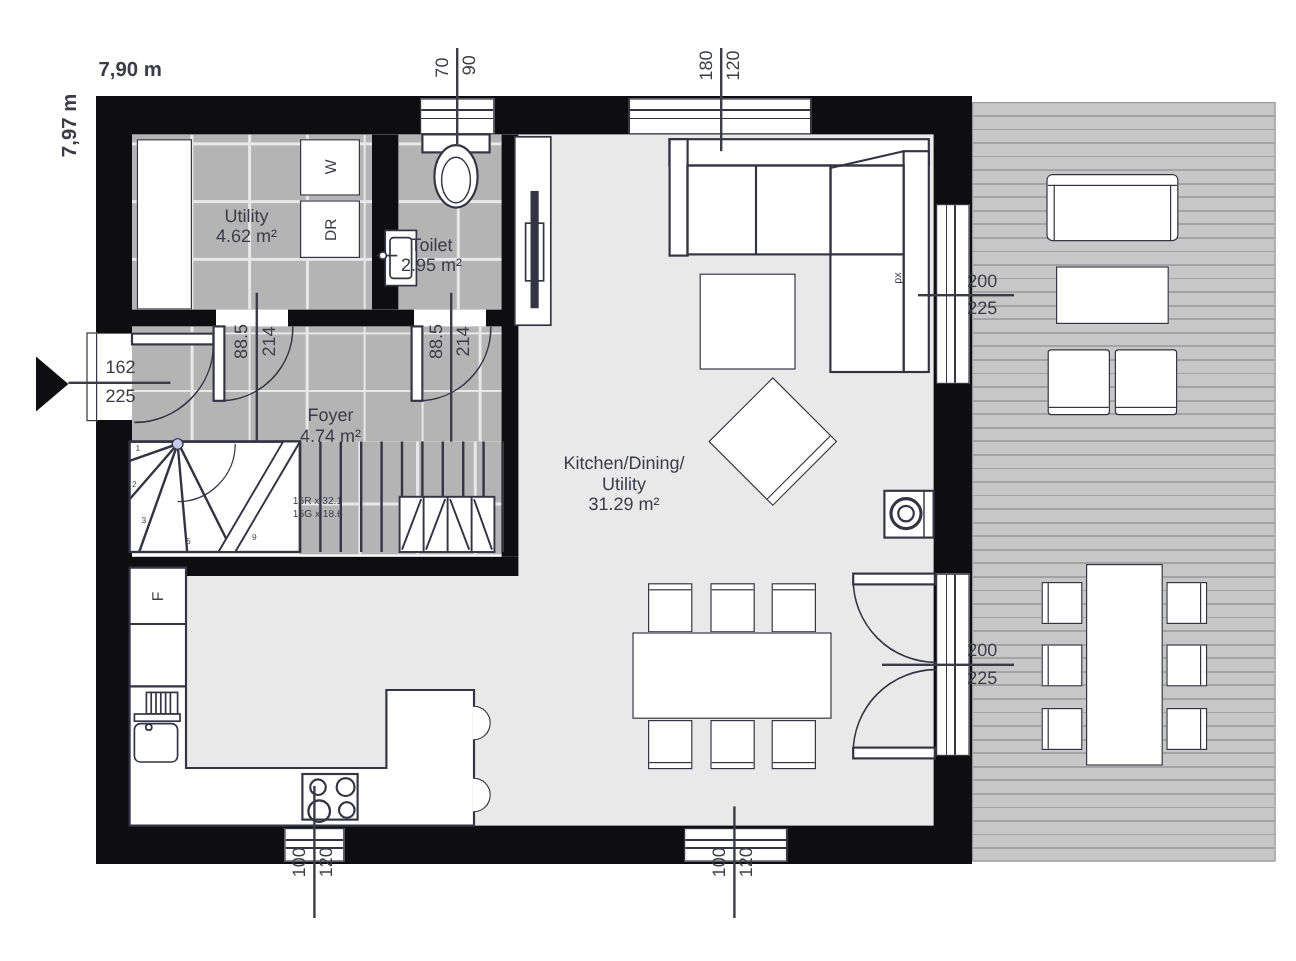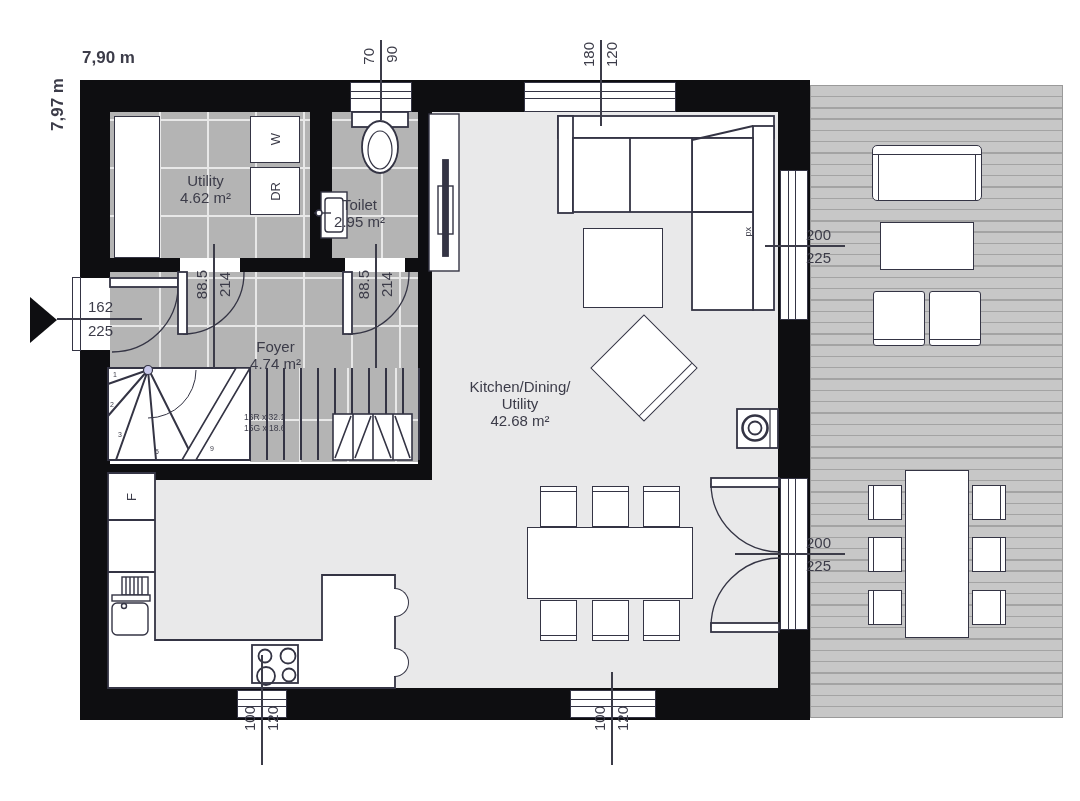--- a/index.html
+++ b/index.html
@@ -246,21 +246,21 @@
     <div>Toilet</div>
     <div>2.95 m²</div>
   </div>
   <div class="room" style="left:228px;top:322px;width:95px;margin-top:16px;">
     <div>Foyer</div>
     <div>4.74 m²</div>
   </div>
   <div class="room" style="left:435px;top:378px;width:170px;">
     <div>Kitchen/Dining/</div>
     <div>Utility</div>
-    <div>42.68 m²</div>
+    <div>31.29 m²</div>
   </div>
 
   <div class="abs" style="left:244px;top:412px;font-size:8.5px;line-height:11px;color:var(--text);">
     <div>16R x 32.1</div>
     <div>15G x 18.6</div>
   </div>
   <span class="stepnum" style="left:113px;top:371px;">1</span>
   <span class="stepnum" style="left:110px;top:401px;">2</span>
   <span class="stepnum" style="left:118px;top:431px;">3</span>
   <span class="stepnum" style="left:155px;top:448px;">5</span>

